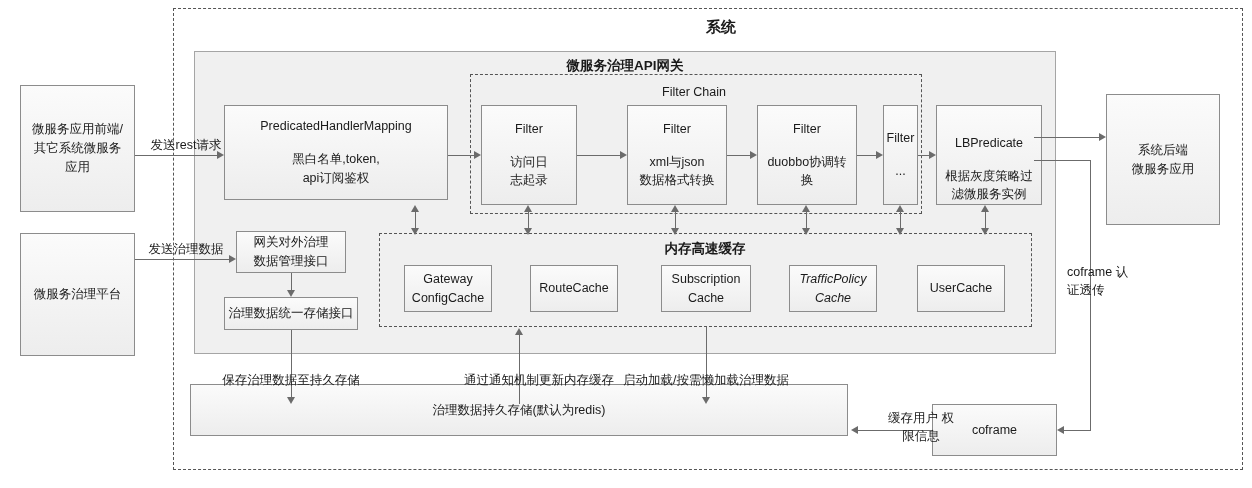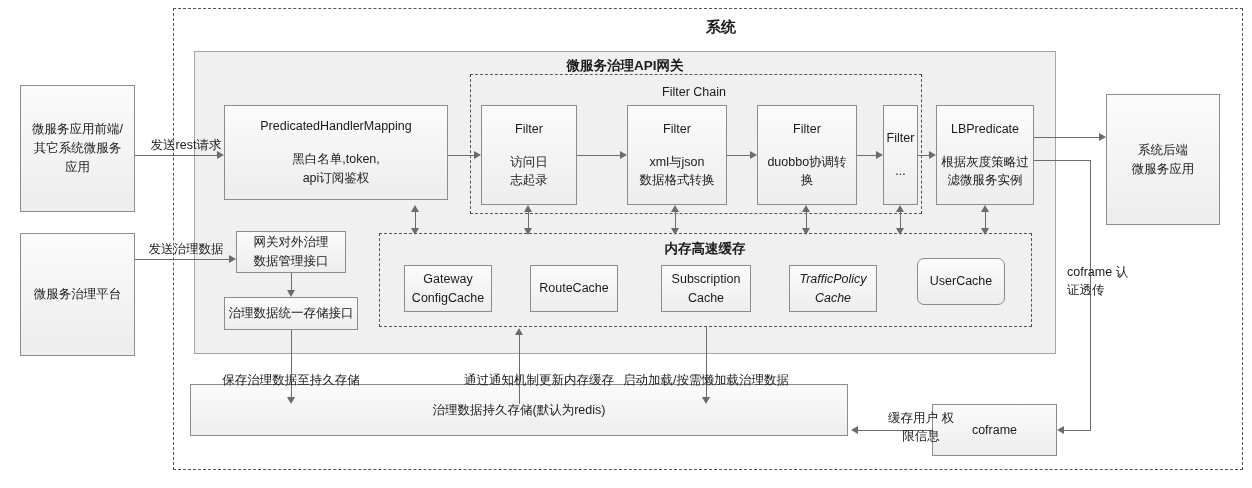--- a/index.html
+++ b/index.html
@@ -164,21 +164,21 @@
     <span class="ln">duobbo协调转</span>
     <span class="ln">换</span>
   </div>
 
   <div class="box" style="left:883px;top:105px;width:35px;height:100px;">
     <span class="title-ln">Filter</span>
     <span class="gap"></span>
     <span class="ln">...</span>
   </div>
 
-  <div class="box" style="left:936px;top:105px;width:98px;height:100px;">
+  <div class="box" style="left:936px;top:105px;width:106px;height:100px;justify-content:flex-end;">
     <span class="title-ln">LBPredicate</span>
     <span class="gap"></span>
     <span class="ln">根据灰度策略过</span>
     <span class="ln">滤微服务实例</span>
   </div>
 
   <div class="box" style="left:236px;top:231px;width:110px;height:42px;">
     <span class="ln">网关对外治理</span>
     <span class="ln">数据管理接口</span>
   </div>
@@ -202,21 +202,21 @@
   <div class="box" style="left:661px;top:265px;width:90px;height:47px;">
     <span class="ln">Subscription</span>
     <span class="ln">Cache</span>
   </div>
 
   <div class="box" style="left:789px;top:265px;width:88px;height:47px;font-style:italic;">
     <span class="ln">TrafficPolicy</span>
     <span class="ln">Cache</span>
   </div>
 
-  <div class="box" style="left:917px;top:258px;width:88px;height:47px;border-radius:7px;">
+  <div class="box" style="left:917px;top:265px;width:88px;height:47px;">
     <span class="ln">UserCache</span>
   </div>
 
   <div class="box" style="left:190px;top:384px;width:658px;height:52px;">
     <span class="ln">治理数据持久存储(默认为redis)</span>
   </div>
 
   <div class="ln-h" style="left:135px;top:155px;width:82px;"></div>
   <div class="arrow right" style="left:217px;top:151px;"></div>
   <div class="label c" style="left:186px;top:136px;">发送rest请求</div>

